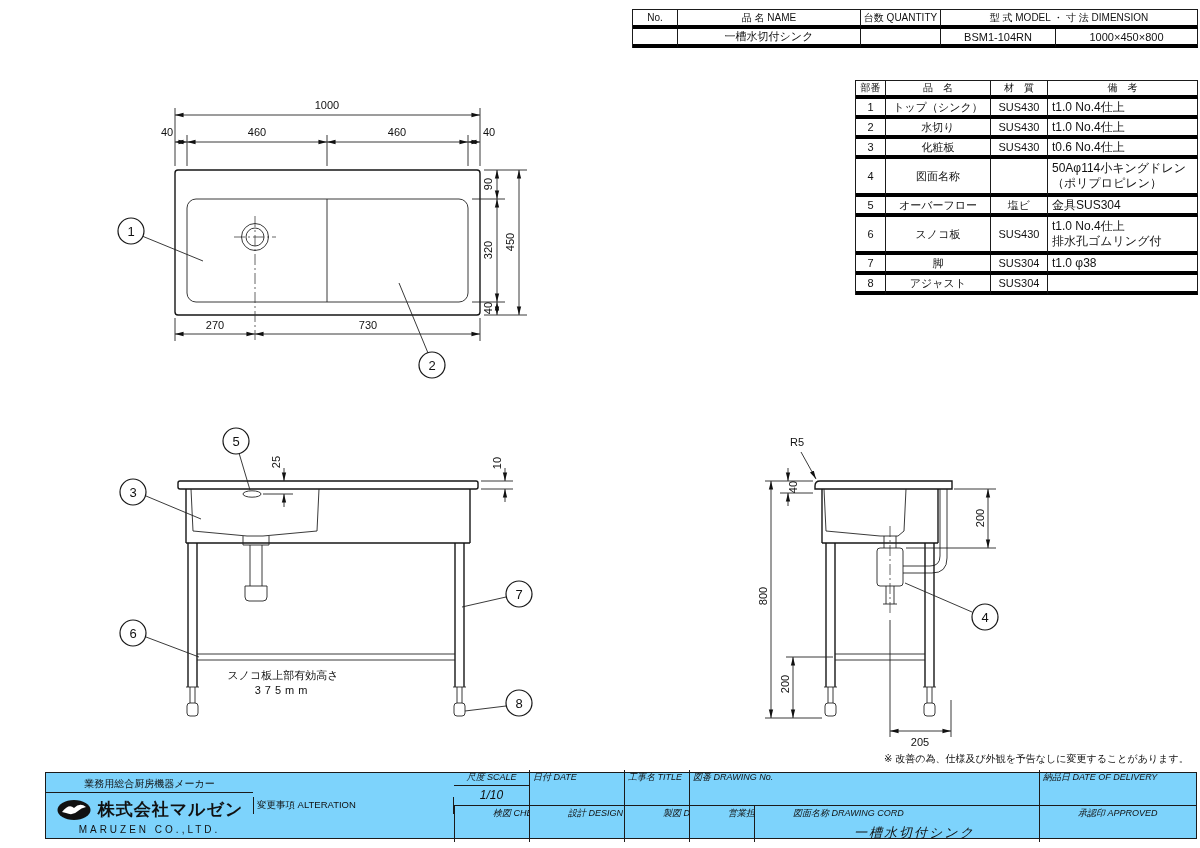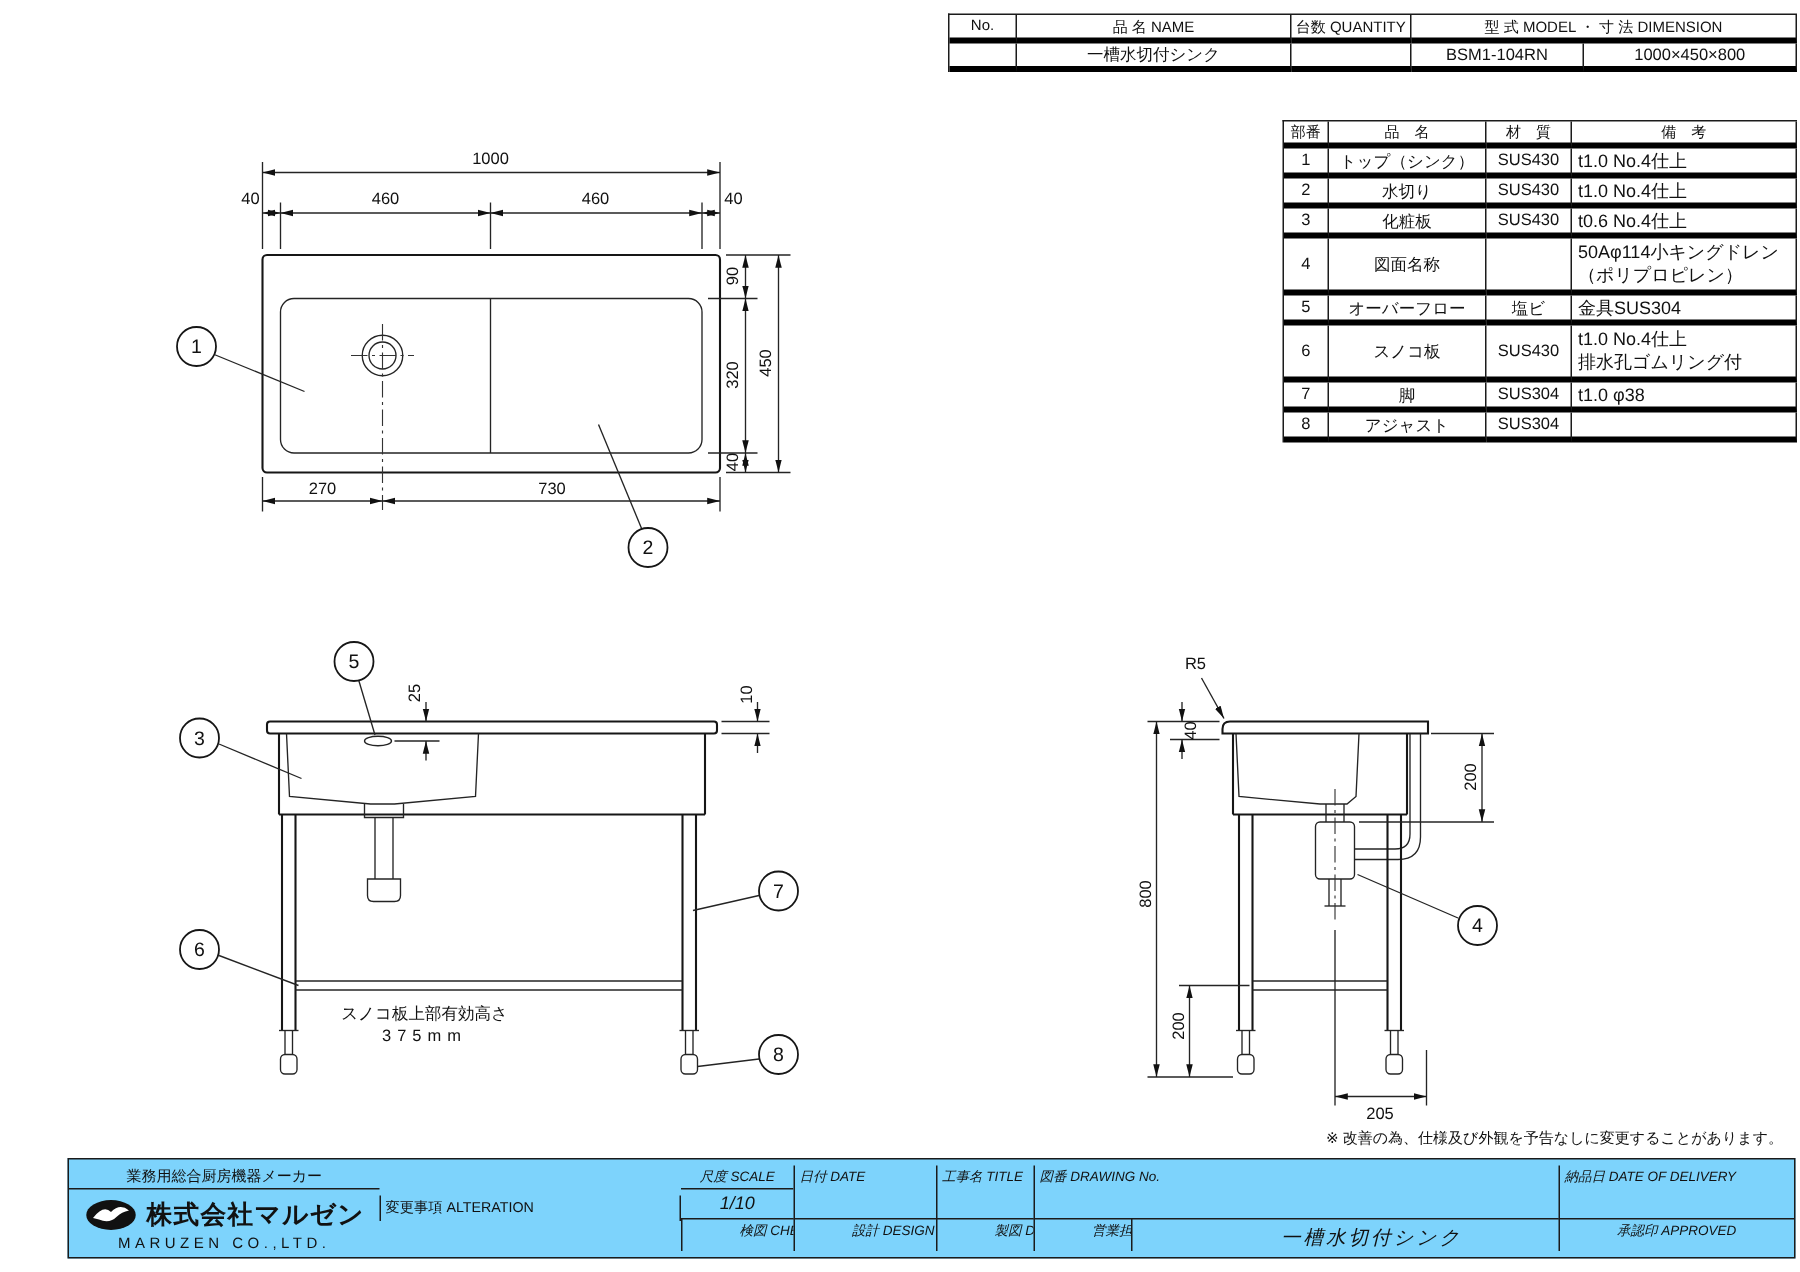--- a/index.html
+++ b/index.html
@@ -415,20 +415,21 @@
       <div class="tb-cell tb-bottom">
         <div class="lbl">設計  DESIGN</div>
       </div>
       <div class="tb-cell tb-bottom">
         <div class="lbl">製図  DRAW</div>
       </div>
       <div class="tb-cell tb-bottom">
         <div class="lbl">営業担当  CHARGE</div>
       </div>
       <div class="tb-cell tb-bottom tb-cord">
+        <div class="lbl">図面名称  DRAWING CORD</div>
         <div class="val">一槽水切付シンク</div>
       </div>
       <div class="tb-cell tb-bottom">
         <div class="lbl">承認印  APPROVED</div>
       </div>
     </div>
   </div>
 
 </div>
 

